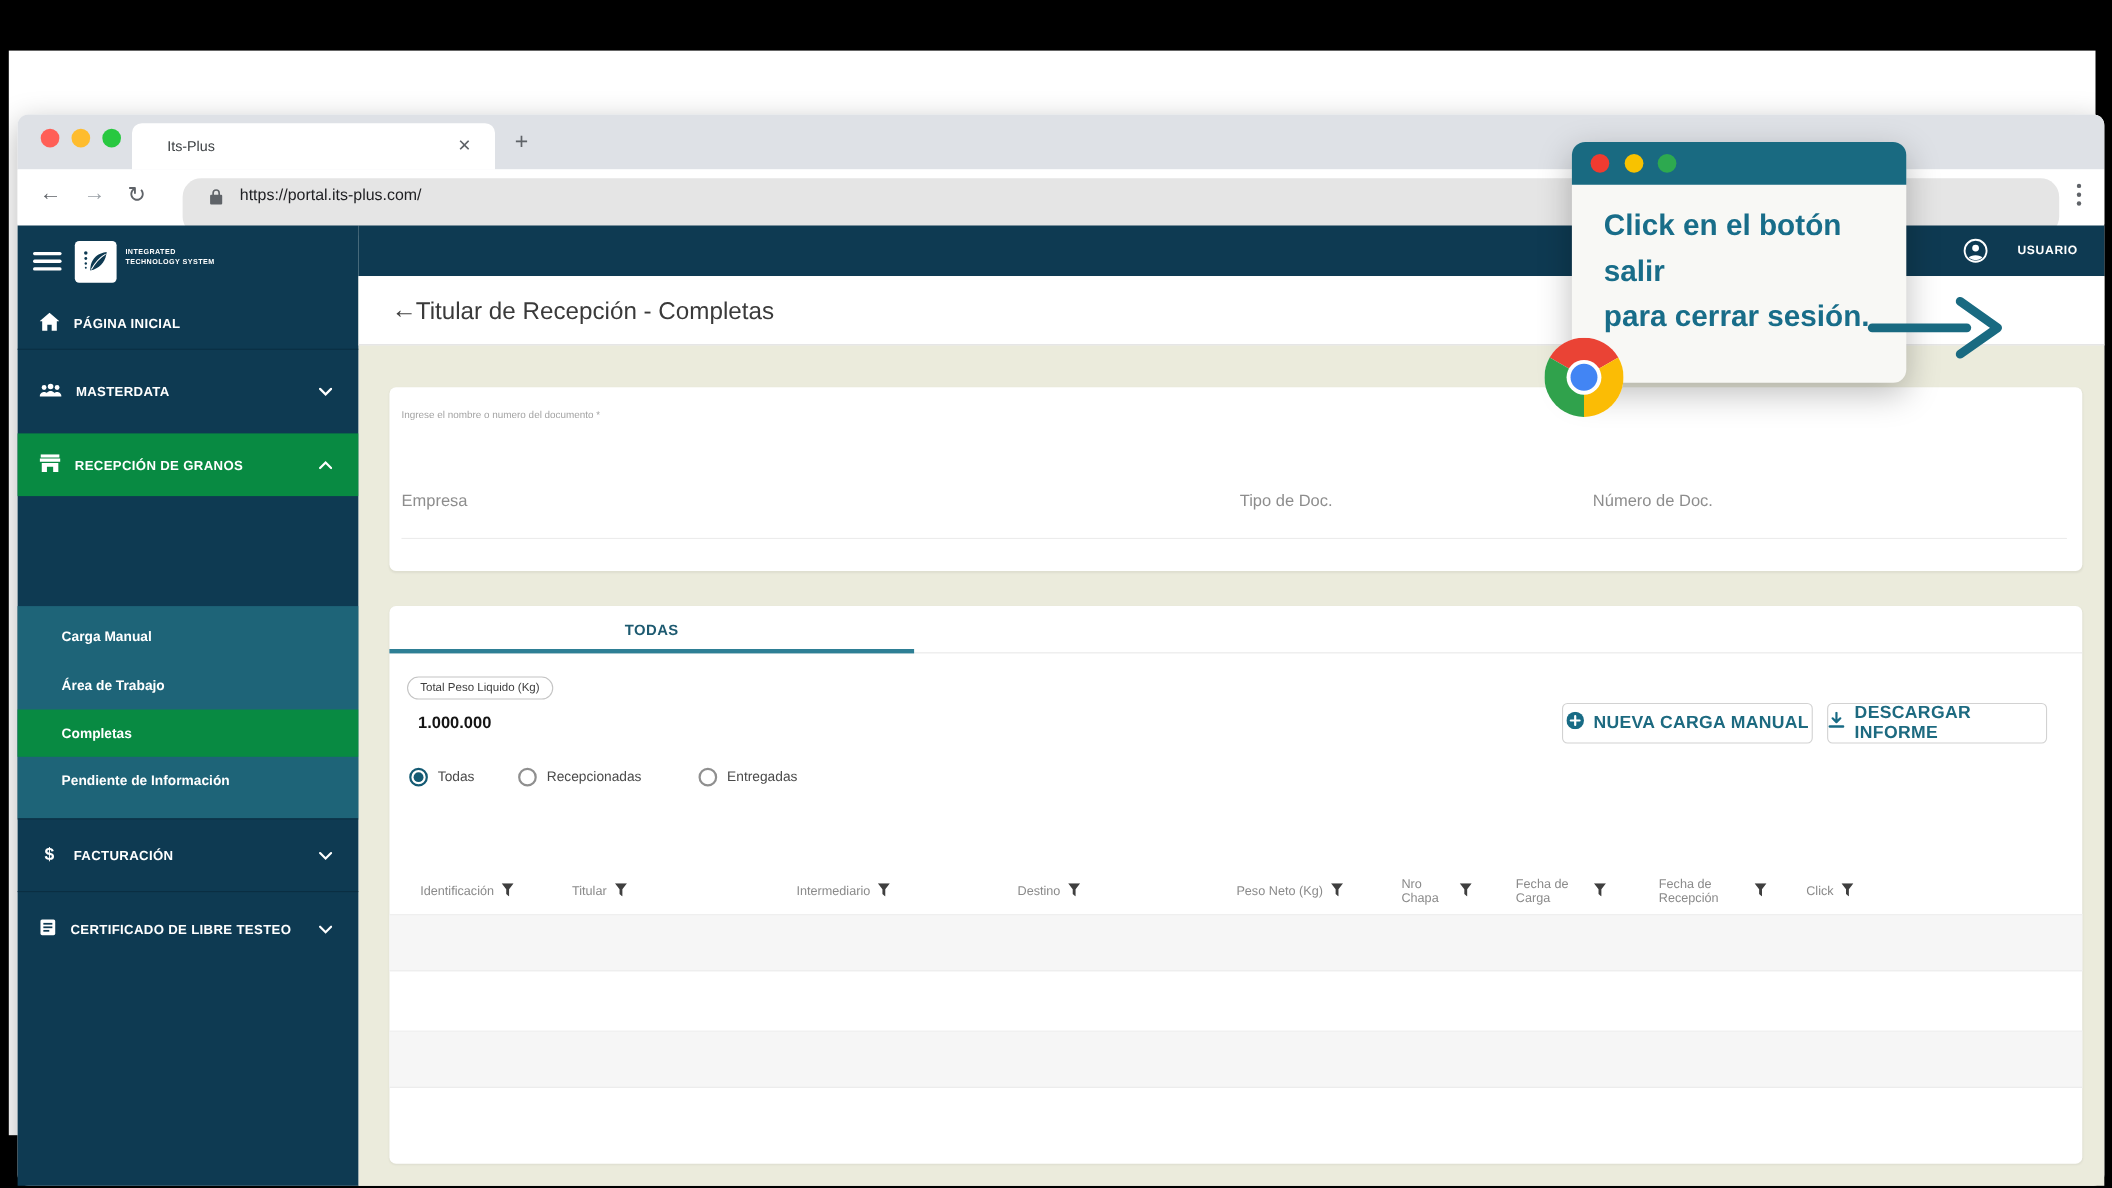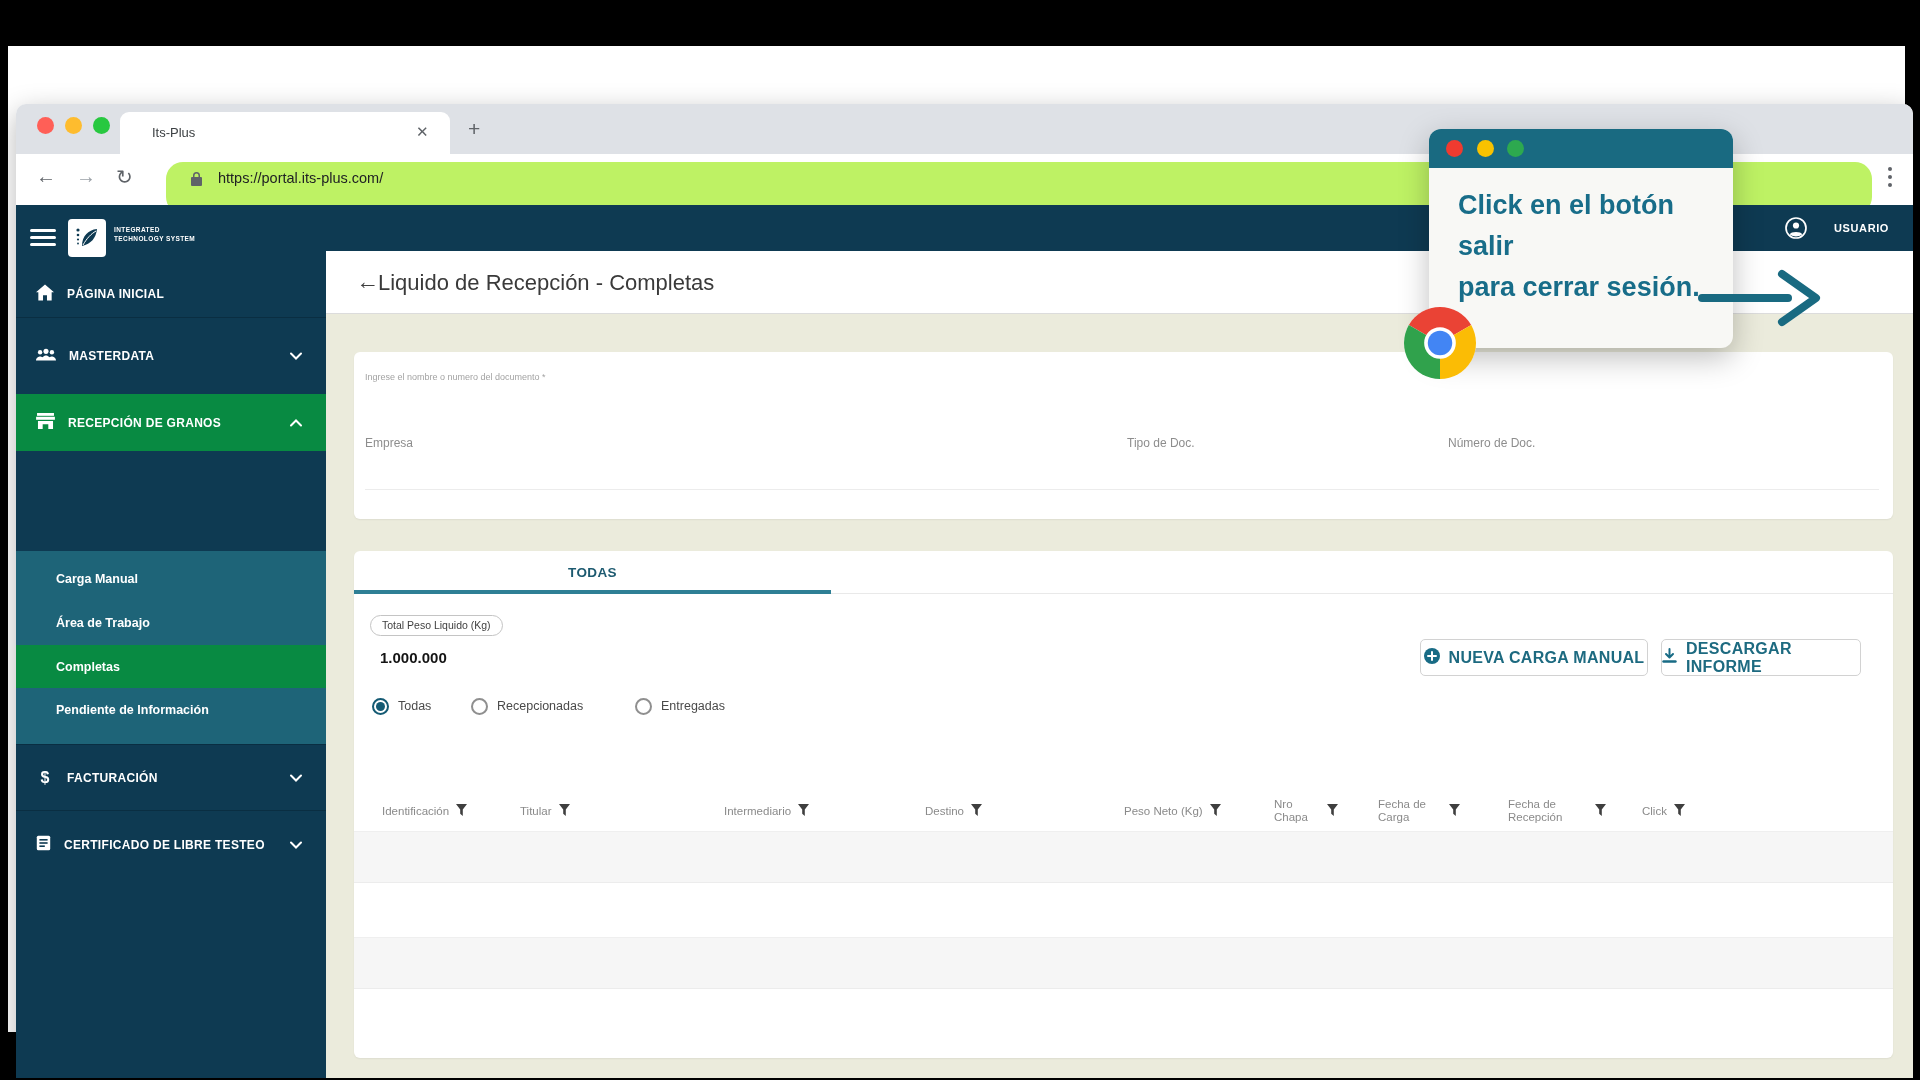--- a/index.html
+++ b/index.html
@@ -12,21 +12,21 @@
           box-shadow:0 8px 28px rgba(0,0,0,.28);}
   
   #tabbar{left:0;top:0;width:100%;height:50px;background:#dee1e6;border-radius:10px 10px 0 0;}
   .light{width:17px;height:17px;border-radius:50%;top:13px;}
   #tab{left:104px;top:8px;width:330px;height:42px;background:#fff;border-radius:9px 9px 0 0;}
   #tab-title{left:32px;top:13px;font-size:13px;color:#3c4043;}
   #tab-close{left:296px;top:11px;font-size:15px;color:#5f6368;}
   #newtab{left:452px;top:13px;font-size:21px;color:#5f6368;}
   #toolbar{left:0;top:50px;width:100%;height:50px;background:#fff;}
   .navico{top:11px;font-size:20px;color:#5f6368;}
-  #urlbar{left:150px;top:8px;width:1706px;height:52px;background:#bef264;border-radius:17px;}
+  #urlbar{left:150px;top:8px;width:1706px;height:52px;background:#e5e5e5;border-radius:17px;}
   #url-text{left:52px;top:8px;font-size:14.5px;color:#202124;}
   #kebab{left:1867px;top:12px;width:14px;height:26px;}
   .kdot{left:5px;width:4px;height:4px;border-radius:50%;background:#5f6368;}
   
   #appbar{left:310px;top:101px;width:1587px;height:46px;background:#0e3a52;}
   #user-label{right:24px;top:17px;color:#fff;font-size:11px;font-weight:bold;letter-spacing:.6px;}
   #user-ico{right:105px;top:11px;}
   
   #sidebar{left:0;top:101px;width:310px;height:873px;background:#0e3a52;}
   .sb-item{left:0;width:100%;color:#fff;font-size:12px;font-weight:bold;letter-spacing:.3px;
@@ -44,21 +44,21 @@
             display:flex;align-items:center;justify-content:center;}
   #logo-text{left:98px;top:20px;color:#fff;font-size:6.5px;font-weight:bold;letter-spacing:.4px;line-height:9px;}
   
   #main-bg{left:310px;top:147px;width:1587px;height:827px;background:#ebebdc;}
   #titlebar{left:310px;top:147px;width:1587px;height:63px;background:#fff;border-bottom:1px solid #dcdcdc;}
   #back-arrow{left:30px;top:17px;font-size:23px;color:#3f3f3f;}
   #page-title{left:52px;top:19px;font-size:22px;color:#3a3a3a;}
   .card{background:#fff;border-radius:6px;box-shadow:0 1px 2px rgba(0,0,0,.06);}
   #card-form{left:338px;top:248px;width:1539px;height:167px;}
   #form-hint{left:11px;top:20px;font-size:9px;color:#a3a3a3;}
-  .fld-label{top:84px;font-size:12px;color:#8d8d8d;}
+  .fld-label{top:95px;font-size:15px;color:#8d8d8d;}
   #form-line{left:11px;top:137px;width:1514px;border-top:1px solid #ececec;}
   #card-table{left:338px;top:447px;width:1539px;height:507px;}
   #tabrow{left:0;top:0;width:100%;height:43px;border-bottom:1px solid #e9e9e9;}
   #tab-active{left:0;top:0;width:477px;height:43px;display:flex;align-items:center;justify-content:center;
               color:#1d5a70;font-size:13.5px;font-weight:bold;letter-spacing:.4px;}
   #tab-underline{left:0;top:39px;width:477px;height:4px;background:#2e7f95;}
   #chip{left:16px;top:64px;height:21px;line-height:19px;padding:0 11px;border:1px solid #c4c4c4;
         border-radius:11px;font-size:10.5px;color:#3f3f3f;background:#fff;}
   #total-value{left:26px;top:98px;font-size:15px;font-weight:bold;color:#141414;}
   .radio-row{top:141px;height:28px;display:flex;align-items:center;gap:9px;}
@@ -222,21 +222,21 @@
           <span class="chev"><svg width="12" height="8" viewBox="0 0 12 8">
                 <path d="M1 1.5l5 5 5-5" stroke="#fff" stroke-width="2" fill="none" stroke-linecap="round"></path>
               </svg></span>
         </div>
       </div>
 
       <div class="abs" id="main-bg"></div>
 
       <div class="abs" id="titlebar">
         <span class="abs" id="back-arrow">←</span>
-        <span class="abs" id="page-title">Liquido de Recepción - Completas</span>
+        <span class="abs" id="page-title">Titular de Recepción - Completas</span>
       </div>
 
       <div class="abs card" id="card-form">
         <span class="abs" id="form-hint">Ingrese el nombre o numero del documento *</span>
         <span class="abs fld-label" style="left:11px">Empresa</span>
         <span class="abs fld-label" style="left:773px">Tipo de Doc.</span>
         <span class="abs fld-label" style="left:1094px">Número de Doc.</span>
         <div class="abs" id="form-line"></div>
       </div>
 

